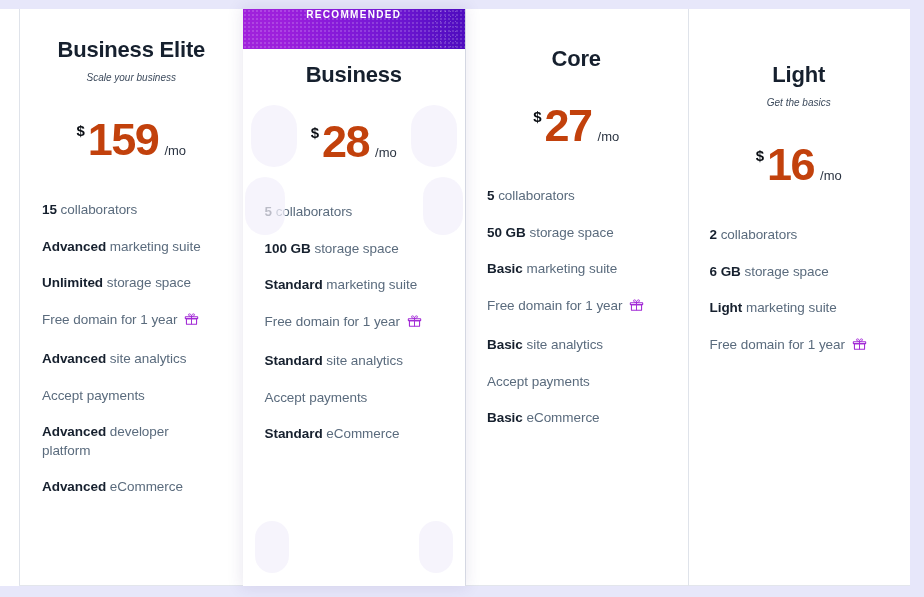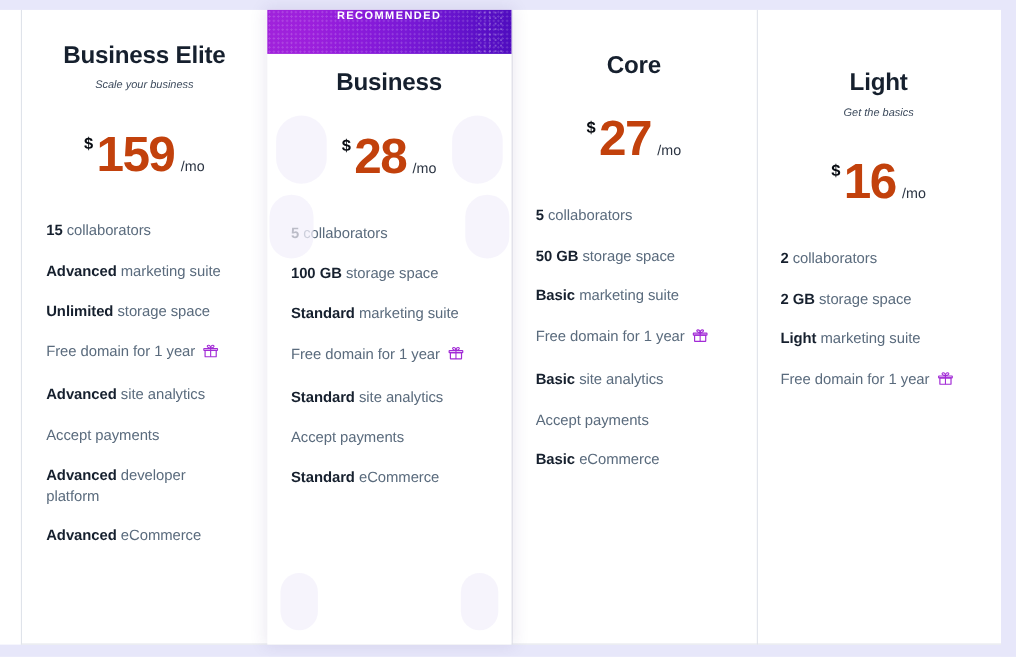--- a/index.html
+++ b/index.html
@@ -342,21 +342,21 @@
           <div class="plan-name">Light</div>
           <div class="plan-tagline">Get the basics</div>
         </div>
         <div class="price-row">
           <span class="price-cur">$</span>
           <span class="price-amt">16</span>
           <span class="price-per">/mo</span>
         </div>
         <ul class="features">
           <li class="feature"><span class="f-strong">2</span><span class="f-text"> collaborators</span></li>
-          <li class="feature"><span class="f-strong">2 GB</span><span class="f-text"> storage space</span></li>
+          <li class="feature"><span class="f-strong">6 GB</span><span class="f-text"> storage space</span></li>
           <li class="feature"><span class="f-strong">Light</span><span class="f-text"> marketing suite</span></li>
           <li class="feature"><span class="f-text">Free domain for 1 year</span><span class="gift"><svg width="15" height="15" viewBox="0 0 16 16" fill="none" aria-hidden="true">
                 <rect x="1.4" y="6.2" width="13.2" height="1.9" rx="0.35" stroke="#a22bd6" stroke-width="1.15" fill="none"></rect>
                 <rect x="2.6" y="8.1" width="10.8" height="6.1" rx="0.35" stroke="#a22bd6" stroke-width="1.15" fill="none"></rect>
                 <path d="M8 6.2 V14.2" stroke="#a22bd6" stroke-width="1.05"></path>
                 <path d="M8 6.0 C8 4.2 6.9 3.1 5.8 3.1 C4.9 3.1 4.5 3.8 4.9 4.5 C5.4 5.4 6.9 5.9 8 6.0 Z" stroke="#a22bd6" stroke-width="1.05" fill="none"></path>
                 <path d="M8 6.0 C8 4.2 9.1 3.1 10.2 3.1 C11.1 3.1 11.5 3.8 11.1 4.5 C10.6 5.4 9.1 5.9 8 6.0 Z" stroke="#a22bd6" stroke-width="1.05" fill="none"></path>
               </svg></span></li>
         </ul>
       </div>

